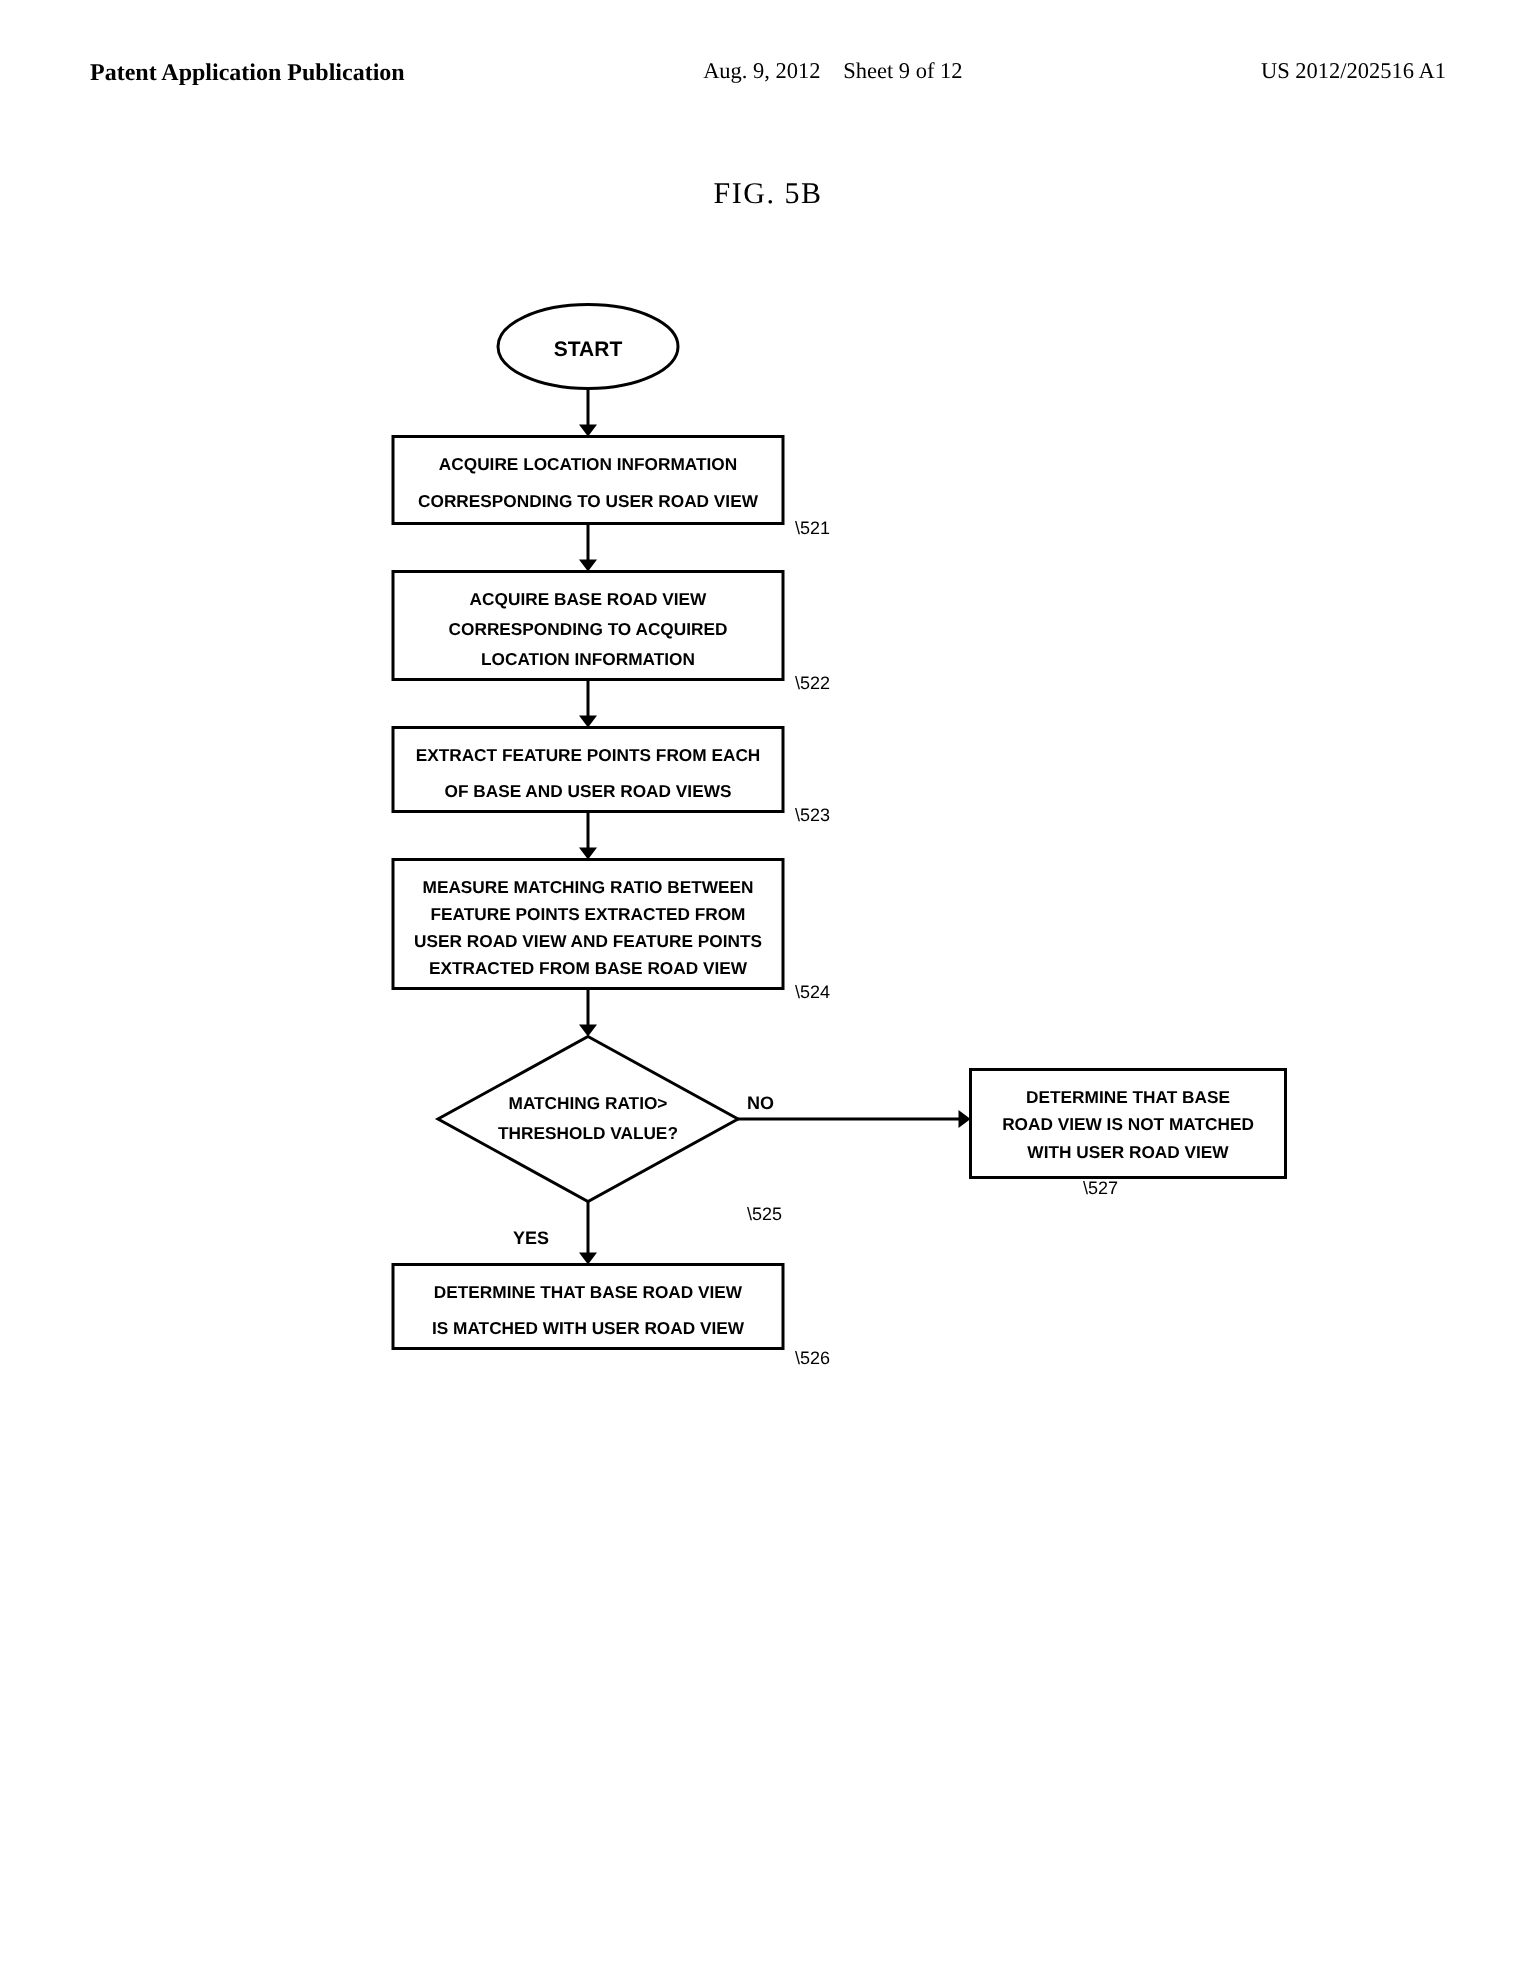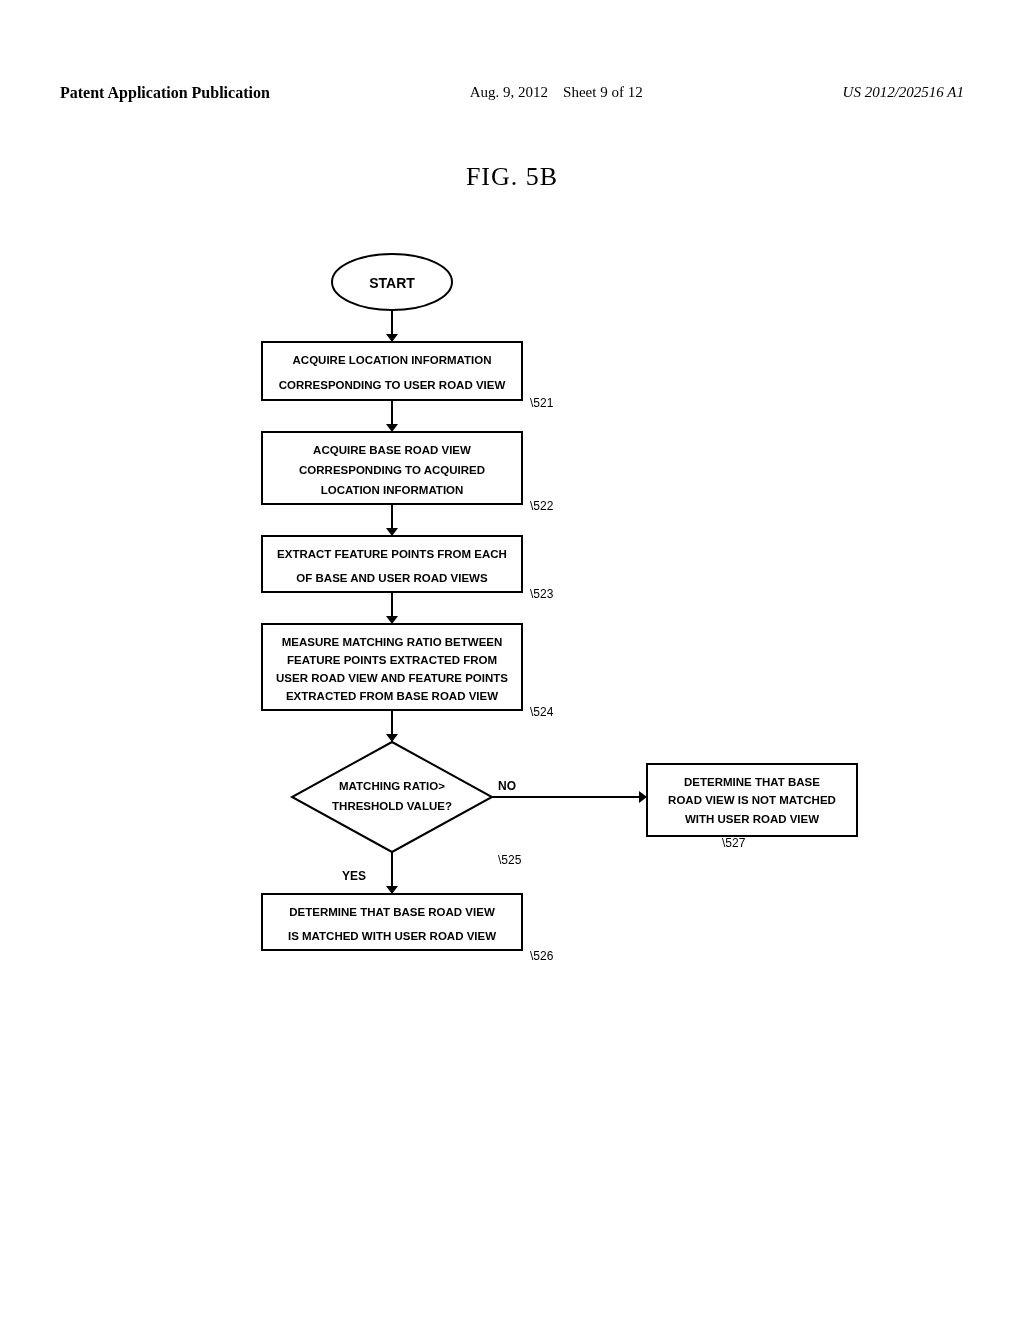--- a/index.html
+++ b/index.html
@@ -11,42 +11,40 @@
       position: relative;
       overflow: hidden;
     }
 
     .header {
       display: flex;
       justify-content: space-between;
       align-items: flex-start;
       padding: 40px 60px 0 60px;
       font-size: 15px;
-      margin-top: 44px;
     }
 
     .header-left {
       font-weight: bold;
       font-size: 16px;
     }
 
     .header-center {
       text-align: left;
       font-size: 15px;
     }
 
     .header-right {
       font-size: 15px;
       text-align: right;
-      font-style: italic;
     }
 
     .fig-title {
       text-align: center;
-      font-size: 26px;
+      font-size: 20px;
       font-weight: normal;
       margin-top: 60px;
       letter-spacing: 1px;
     }
 
     
     .flowchart-svg-container {
       width: 700px;
       margin: 50px auto 0 auto;
     }

